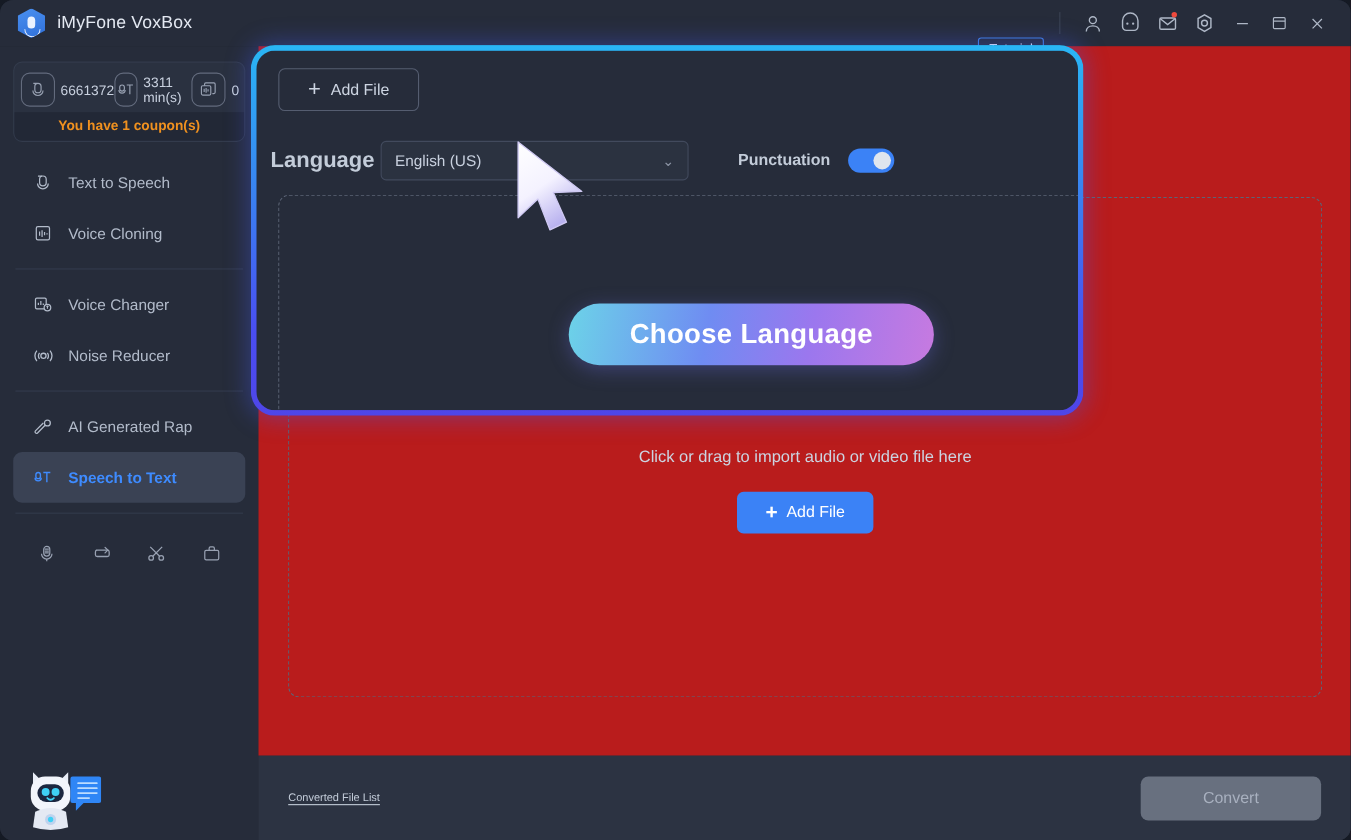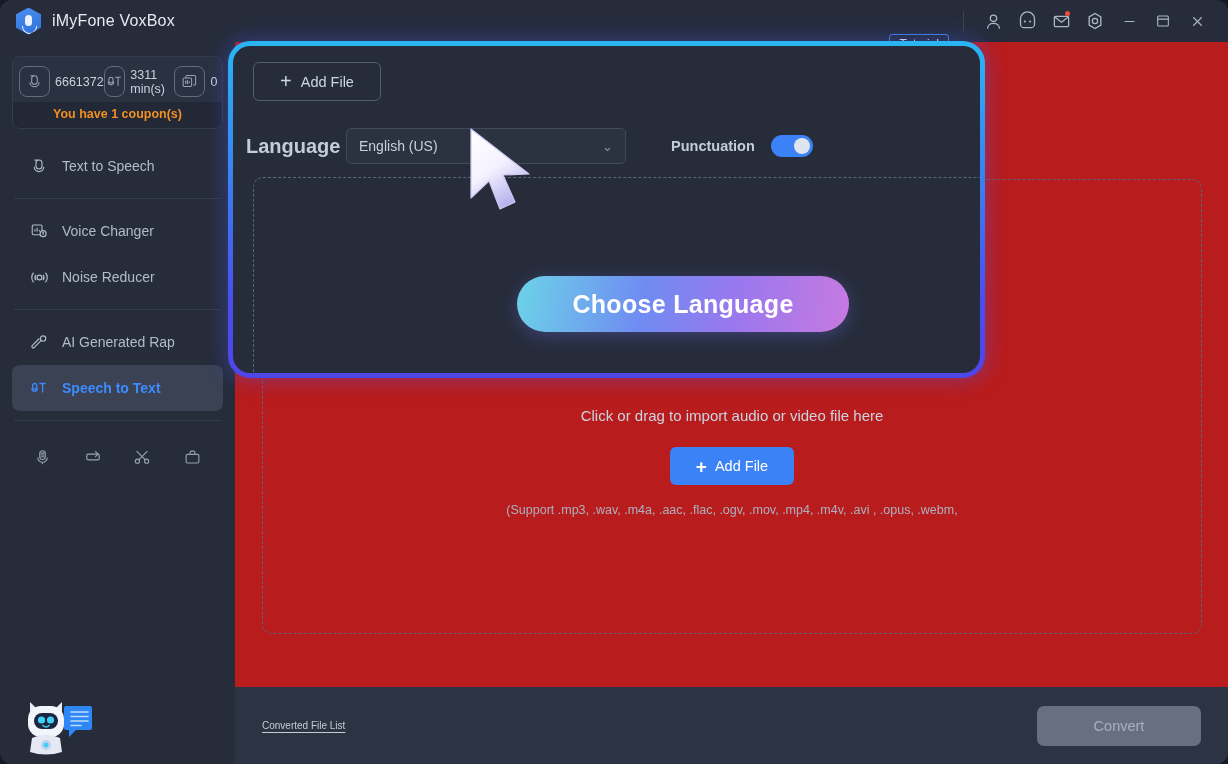--- a/index.html
+++ b/index.html
@@ -331,20 +331,29 @@
         <span class="nav-ico">
           <svg width="18" height="18" viewBox="0 0 24 24" fill="none" stroke="currentColor" stroke-width="1.5">
             <rect x="8" y="4" width="8" height="12" rx="4"></rect>
               <path d="M5.5 13a6.5 6.5 0 0 0 13 0"></path>
               <path d="M6 4.2h5"></path>
           </svg>
         </span>
         <span>Text to Speech</span>
       </div>
 
+      <div class="nav-item">
+        <span class="nav-ico">
+          <svg width="18" height="18" viewBox="0 0 24 24" fill="none" stroke="currentColor" stroke-width="1.5">
+            <rect x="4" y="4" width="16" height="16" rx="2"></rect>
+              <path d="M8 10v5M11 8.5v8M14 10.5v4M17 12v1.5"></path>
+          </svg>
+        </span>
+        <span>Voice Cloning</span>
+      </div>
 
       <div class="nav-sep"></div>
 
       <div class="nav-item">
         <span class="nav-ico">
           <svg width="18" height="18" viewBox="0 0 24 24" fill="none" stroke="currentColor" stroke-width="1.5">
             <rect x="3" y="4" width="13" height="13" rx="1.6"></rect>
               <path d="M6.5 12.5v-3M9.5 12.5v-5M12.5 12.5v-2"></path>
             <circle cx="17.5" cy="15.5" r="4" fill="#262c3a"></circle>
               <path d="M16.2 14.2h2.6M17.5 13v4" stroke-width="1.4"></path>
@@ -464,21 +473,20 @@
       </div>
 
       <div class="dropzone">
         <div class="dz-inner">
           <div class="dz-title">Click or drag to import audio or video file here</div>
           <div class="dz-addfile">
             <span style="font-size:19px;font-weight:600;line-height:1;">+</span>
             <span>Add File</span>
           </div>
           <div class="dz-support">
-            <div>(Support .mp3, .wav, .m4a, .aac, .flac, .ogv, .mov, .mp4, .m4v, .avi , .opus, .webm,</div>
           </div>
         </div>
       </div>
     </div>
 
     <div class="bottombar">
       <div class="conv-list">Converted File List</div>
       <div class="convert-btn">Convert</div>
     </div>
   </div>

